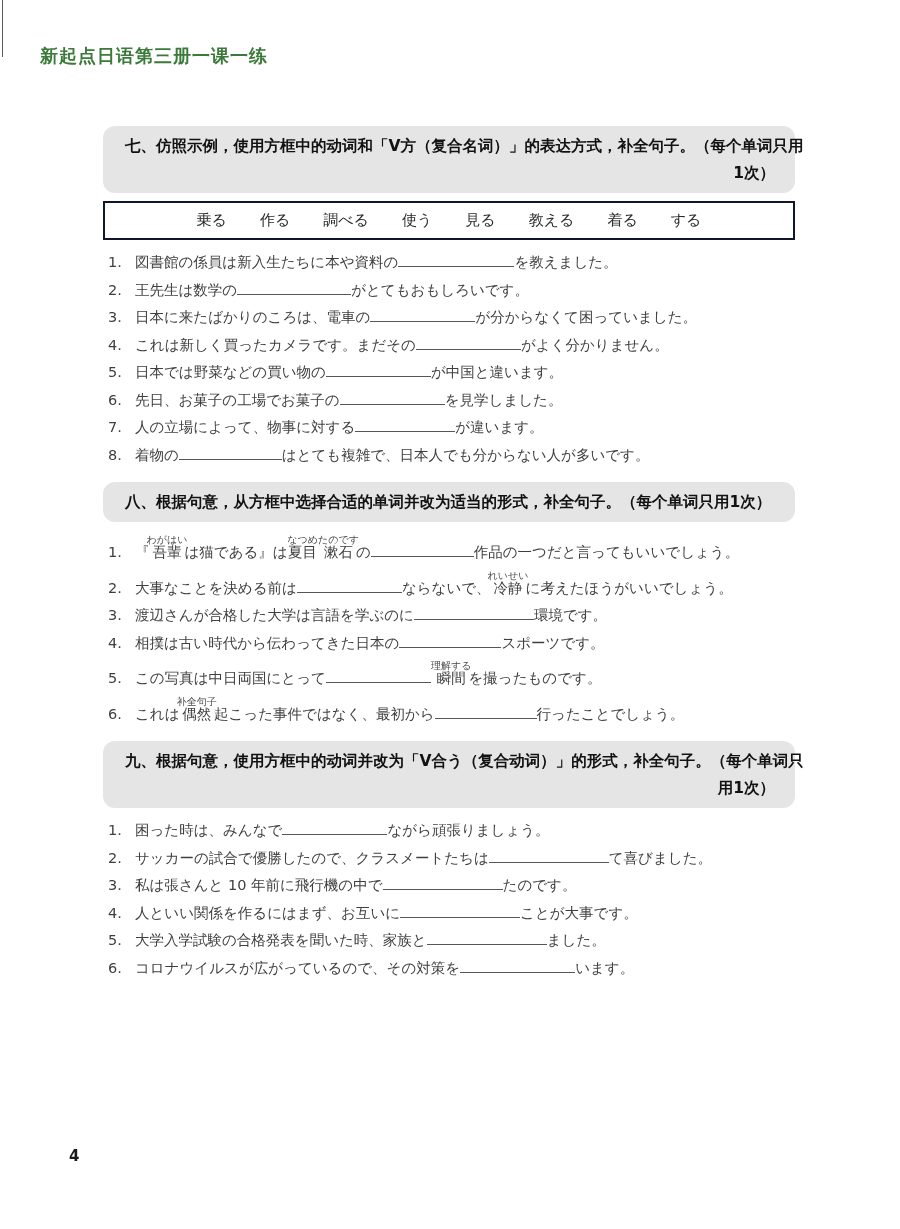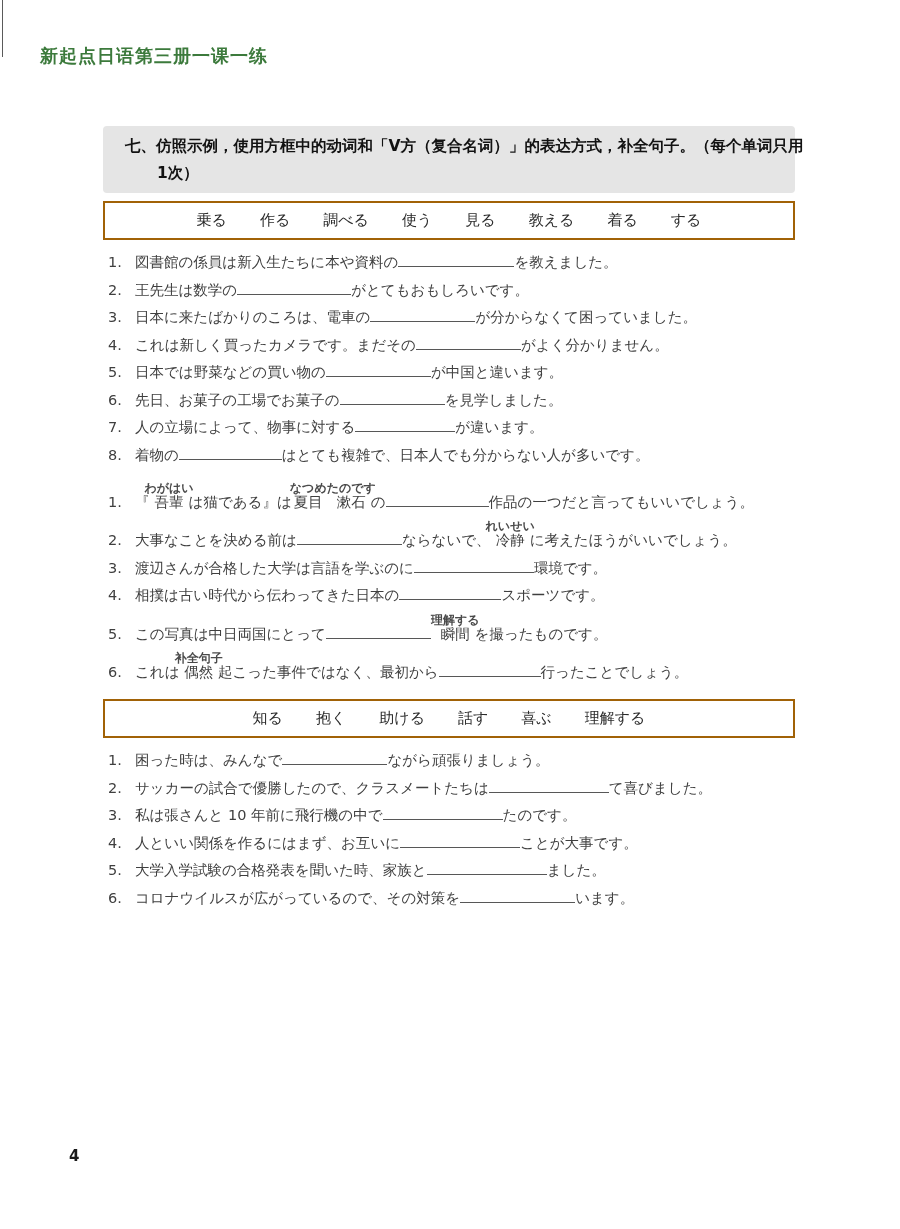--- a/index.html
+++ b/index.html
@@ -10,43 +10,43 @@
     font-family: "DejaVu Sans", "Liberation Sans", sans-serif;
   }
   .edge-line { position: absolute; left: 2px; top: 0; width: 1px; height: 57px; background: #5a5a5a; }
   .page-header {
     position: absolute; top: 44px; left: 40px;
     font-size: 18px; font-weight: bold; color: #3c7a3c; letter-spacing: 1px;
   }
   .content { position: absolute; top: 126px; left: 103px; width: 692px; }
   .exercise-section { margin-bottom: 17px; }
   .section-title {
-    background: #e5e5e5; border-radius: 4px;
+    background: #e5e5e5; border-radius: 12px;
     padding: 7px 20px 7px 22px;
     font-weight: bold; font-size: 15.5px; color: #121212; line-height: 1.72;
   }
   .title-line { white-space: nowrap; }
-  .title-line.indent { padding-left: 32px; }
+  .title-line.indent { padding-left: 32px; text-align: right; }
   .word-bank {
-    border: 2px solid #a16207; margin-top: 8px; padding: 8px 10px;
+    border: 2px solid #0f172a; margin-top: 8px; padding: 8px 10px;
     display: flex; justify-content: center; gap: 33px;
     font-size: 15px; color: #2b2b2b;
   }
   .sentences { margin: 13px 0 0 5px; }
   .sentence-row {
     display: flex; align-items: baseline; margin-bottom: 8.5px;
     font-size: 14.5px; color: #3f3f3f; line-height: 19px;
   }
   .num { width: 27px; flex: none; }
   .sentence-text { flex: 1; }
   .blank {
     display: inline-block; border-bottom: 1.5px solid #575757; height: 12px;
   }
   ruby { ruby-align: center; }
-  ruby rt { font-size: 12px; color: #4a4a4a; font-weight: bold; }
+  ruby rt { font-size: 10px; color: #4a4a4a; }
   .page-number {
     position: absolute; top: 1147px; left: 69px;
     font-size: 15px; font-weight: bold; color: #1a1a1a;
   }
 </style>
 </head>
 <body>
 
 <div class="edge-line"></div>
 
@@ -97,20 +97,23 @@
           <span class="num">7.</span>
           <span class="sentence-text">人の立場によって、物事に対する<span class="blank" style="width: 100px;"></span>が違います。</span>
         </div>
         <div class="sentence-row">
           <span class="num">8.</span>
           <span class="sentence-text">着物の<span class="blank" style="width: 103px;"></span>はとても複雑で、日本人でも分からない人が多いです。</span>
         </div>
       </div>
     </section>
     <section class="exercise-section">
+      <div class="section-title">
+        <div class="title-line">八、根据句意，从方框中选择合适的单词并改为适当的形式，补全句子。（每个单词只用1次）</div>
+      </div>
       <div class="sentences">
         <div class="sentence-row">
           <span class="num">1.</span>
           <span class="sentence-text">『<ruby>吾輩<rt>わがはい</rt></ruby>は猫である』は<ruby>夏目<rt>なつめ</rt></ruby><ruby>漱石<rt>たのです</rt></ruby>の<span class="blank" style="width: 103px;"></span>作品の一つだと言ってもいいでしょう。</span>
         </div>
         <div class="sentence-row">
           <span class="num">2.</span>
           <span class="sentence-text">大事なことを決める前は<span class="blank" style="width: 105px;"></span>ならないで、<ruby>冷静<rt>れいせい</rt></ruby>に考えたほうがいいでしょう。</span>
         </div>
         <div class="sentence-row">
@@ -125,27 +128,23 @@
           <span class="num">5.</span>
           <span class="sentence-text">この写真は中日両国にとって<span class="blank" style="width: 105px;"></span><ruby>瞬間<rt>理解する</rt></ruby>を撮ったものです。</span>
         </div>
         <div class="sentence-row">
           <span class="num">6.</span>
           <span class="sentence-text">これは<ruby>偶然<rt>补全句子</rt></ruby>起こった事件ではなく、最初から<span class="blank" style="width: 102px;"></span>行ったことでしょう。</span>
         </div>
       </div>
     </section>
     <section class="exercise-section">
-      <div class="word-bank">
-        <span class="word">知る</span>
-        <span class="word">抱く</span>
-        <span class="word">助ける</span>
-        <span class="word">話す</span>
-        <span class="word">喜ぶ</span>
-        <span class="word">理解する</span>
+      <div class="section-title">
+        <div class="title-line">九、根据句意，使用方框中的动词并改为「V合う（复合动词）」的形式，补全句子。（每个单词只</div>
+        <div class="title-line indent">用1次）</div>
       </div>
       <div class="sentences">
         <div class="sentence-row">
           <span class="num">1.</span>
           <span class="sentence-text">困った時は、みんなで<span class="blank" style="width: 105px;"></span>ながら頑張りましょう。</span>
         </div>
         <div class="sentence-row">
           <span class="num">2.</span>
           <span class="sentence-text">サッカーの試合で優勝したので、クラスメートたちは<span class="blank" style="width: 120px;"></span>て喜びました。</span>
         </div>

